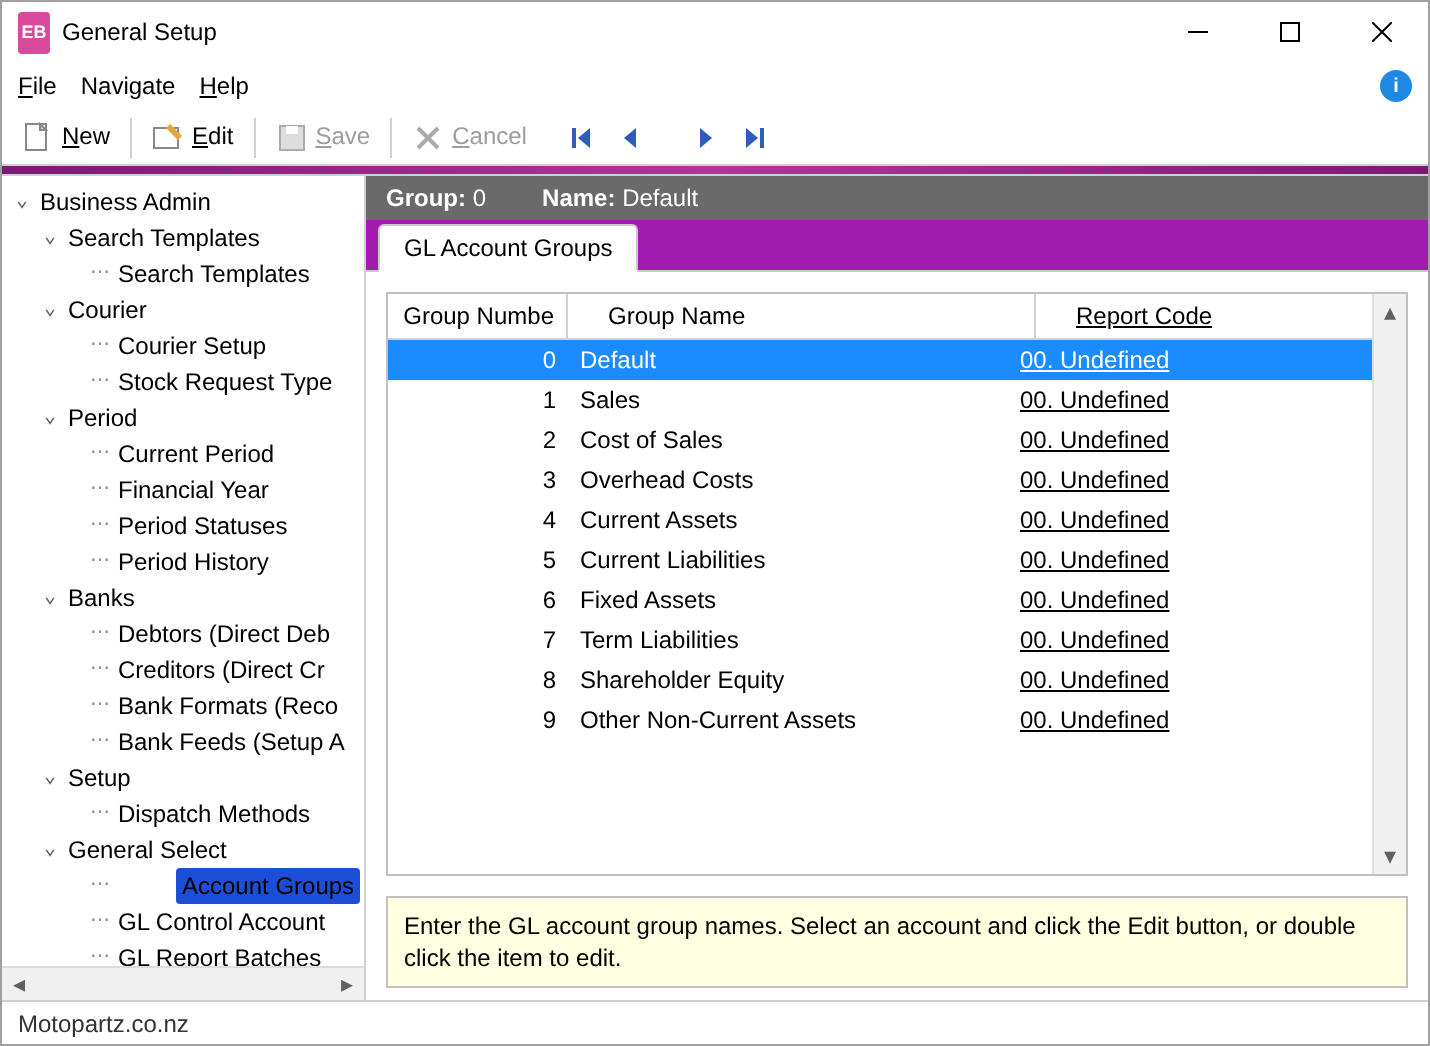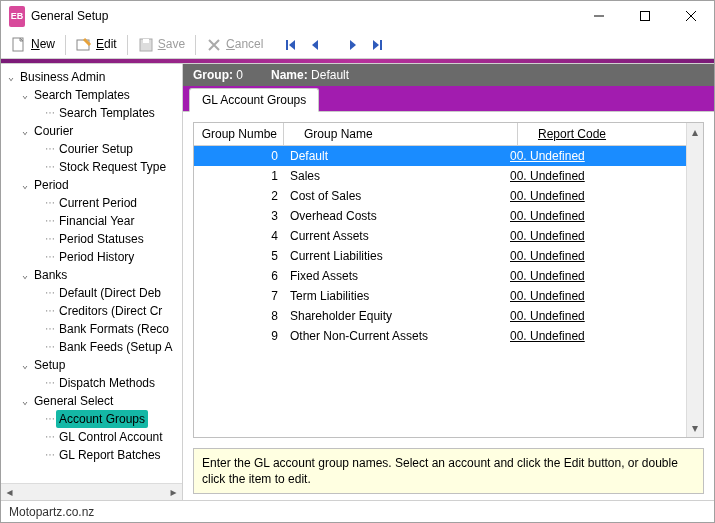--- a/index.html
+++ b/index.html
@@ -34,21 +34,21 @@
 
   
   .treewrap { width: 182px; display:flex; flex-direction:column; border-right: 1px solid #d0d0d0; }
   .tree { flex:1; overflow: hidden; padding: 4px 0; line-height: 18px; white-space: nowrap; position: relative; }
   .tree ul { list-style: none; margin: 0; padding: 0; }
   .tree li { position: relative; }
   .tree .row { display: flex; align-items: center; height: 18px; padding-left: 4px; }
   .tree .tw { width: 12px; text-align: center; color: #5a5a5a; font-size: 10px; display:inline-block; }
   .tree .dots { color: #888; letter-spacing: -1px; margin: 0 2px 0 0; font-size: 10px; }
   .tree .label { padding: 0 3px; border-radius: 2px; }
-  .tree .label.selected { background: #14b8a6; }
+  .tree .label.selected { background: #1d4ed8; margin-left: 32px; }
   .tree-scroll-h { height: 17px; background: #f0f0f0; border-top:1px solid #dcdcdc; display:flex; align-items:center; }
   .tree-scroll-h .arrow { width:17px; height:17px; display:flex; align-items:center; justify-content:center; color:#606060; }
   .tree-scroll-h .track { flex:1; }
 
   
   .rightpanel { flex: 1; display: flex; flex-direction: column; min-width: 0; padding: 0; }
   .groupheader { background: #6a6a6a; color: #fff; height: 22px; display: flex; align-items: center; padding: 0 10px; gap: 28px; font-size: 12px; }
   .groupheader b { font-weight: 600; }
   .tabstrip { height: 26px; display:flex; align-items:flex-end; padding-left: 6px; border-bottom: 1px solid #c9c9c9; background:#a21caf; }
   .tab { padding: 4px 12px 4px; border: 1px solid #c9c9c9; border-bottom: 1px solid #fff; background: #fff; border-radius: 3px 3px 0 0; position: relative; top: 1px; font-size: 12px; }
@@ -97,20 +97,26 @@
           <rect x="0.5" y="0.5" width="9" height="9" fill="none" stroke="#000"></rect>
         </svg>
     </div>
     <div class="winbtn close">
       <svg width="10" height="10">
           <path d="M0 0 L10 10 M10 0 L0 10" stroke="#000" stroke-width="1"></path>
         </svg>
     </div>
   </div>
 
+  <div class="menubar">
+    <div class="menu-item"><span class="u">F</span><span>ile</span></div>
+    <div class="menu-item">Navigate</div>
+    <div class="menu-item"><span class="u">H</span><span>elp</span></div>
+    <div class="help-icon">i</div>
+  </div>
 
   <div class="toolbar">
     <div class="tbtn">
       <svg width="16" height="16">
           <rect x="2" y="1" width="10" height="13" fill="#fff" stroke="#888"></rect>
           <path d="M9 1 L12 4 L9 4 Z" fill="#ddd" stroke="#888"></path>
         </svg>
       <span><span class="u">N</span>ew</span>
     </div>
     <div class="tsep"></div>
@@ -251,21 +257,21 @@
               <li>
                   <div class="row">
                     <span class="tw chev">⌄</span>
                     <span class="label">Banks</span>
                   </div>
                 <ul style="padding-left:14px">
                   <li>
                       <div class="row">
                         <span class="tw"></span>
                         <span class="dots">⋯</span>
-                        <span class="label">Default (Direct Deb</span>
+                        <span class="label">Debtors (Direct Deb</span>
                       </div>
                     </li>
                   <li>
                       <div class="row">
                         <span class="tw"></span>
                         <span class="dots">⋯</span>
                         <span class="label">Creditors (Direct Cr</span>
                       </div>
                     </li>
                   <li>

